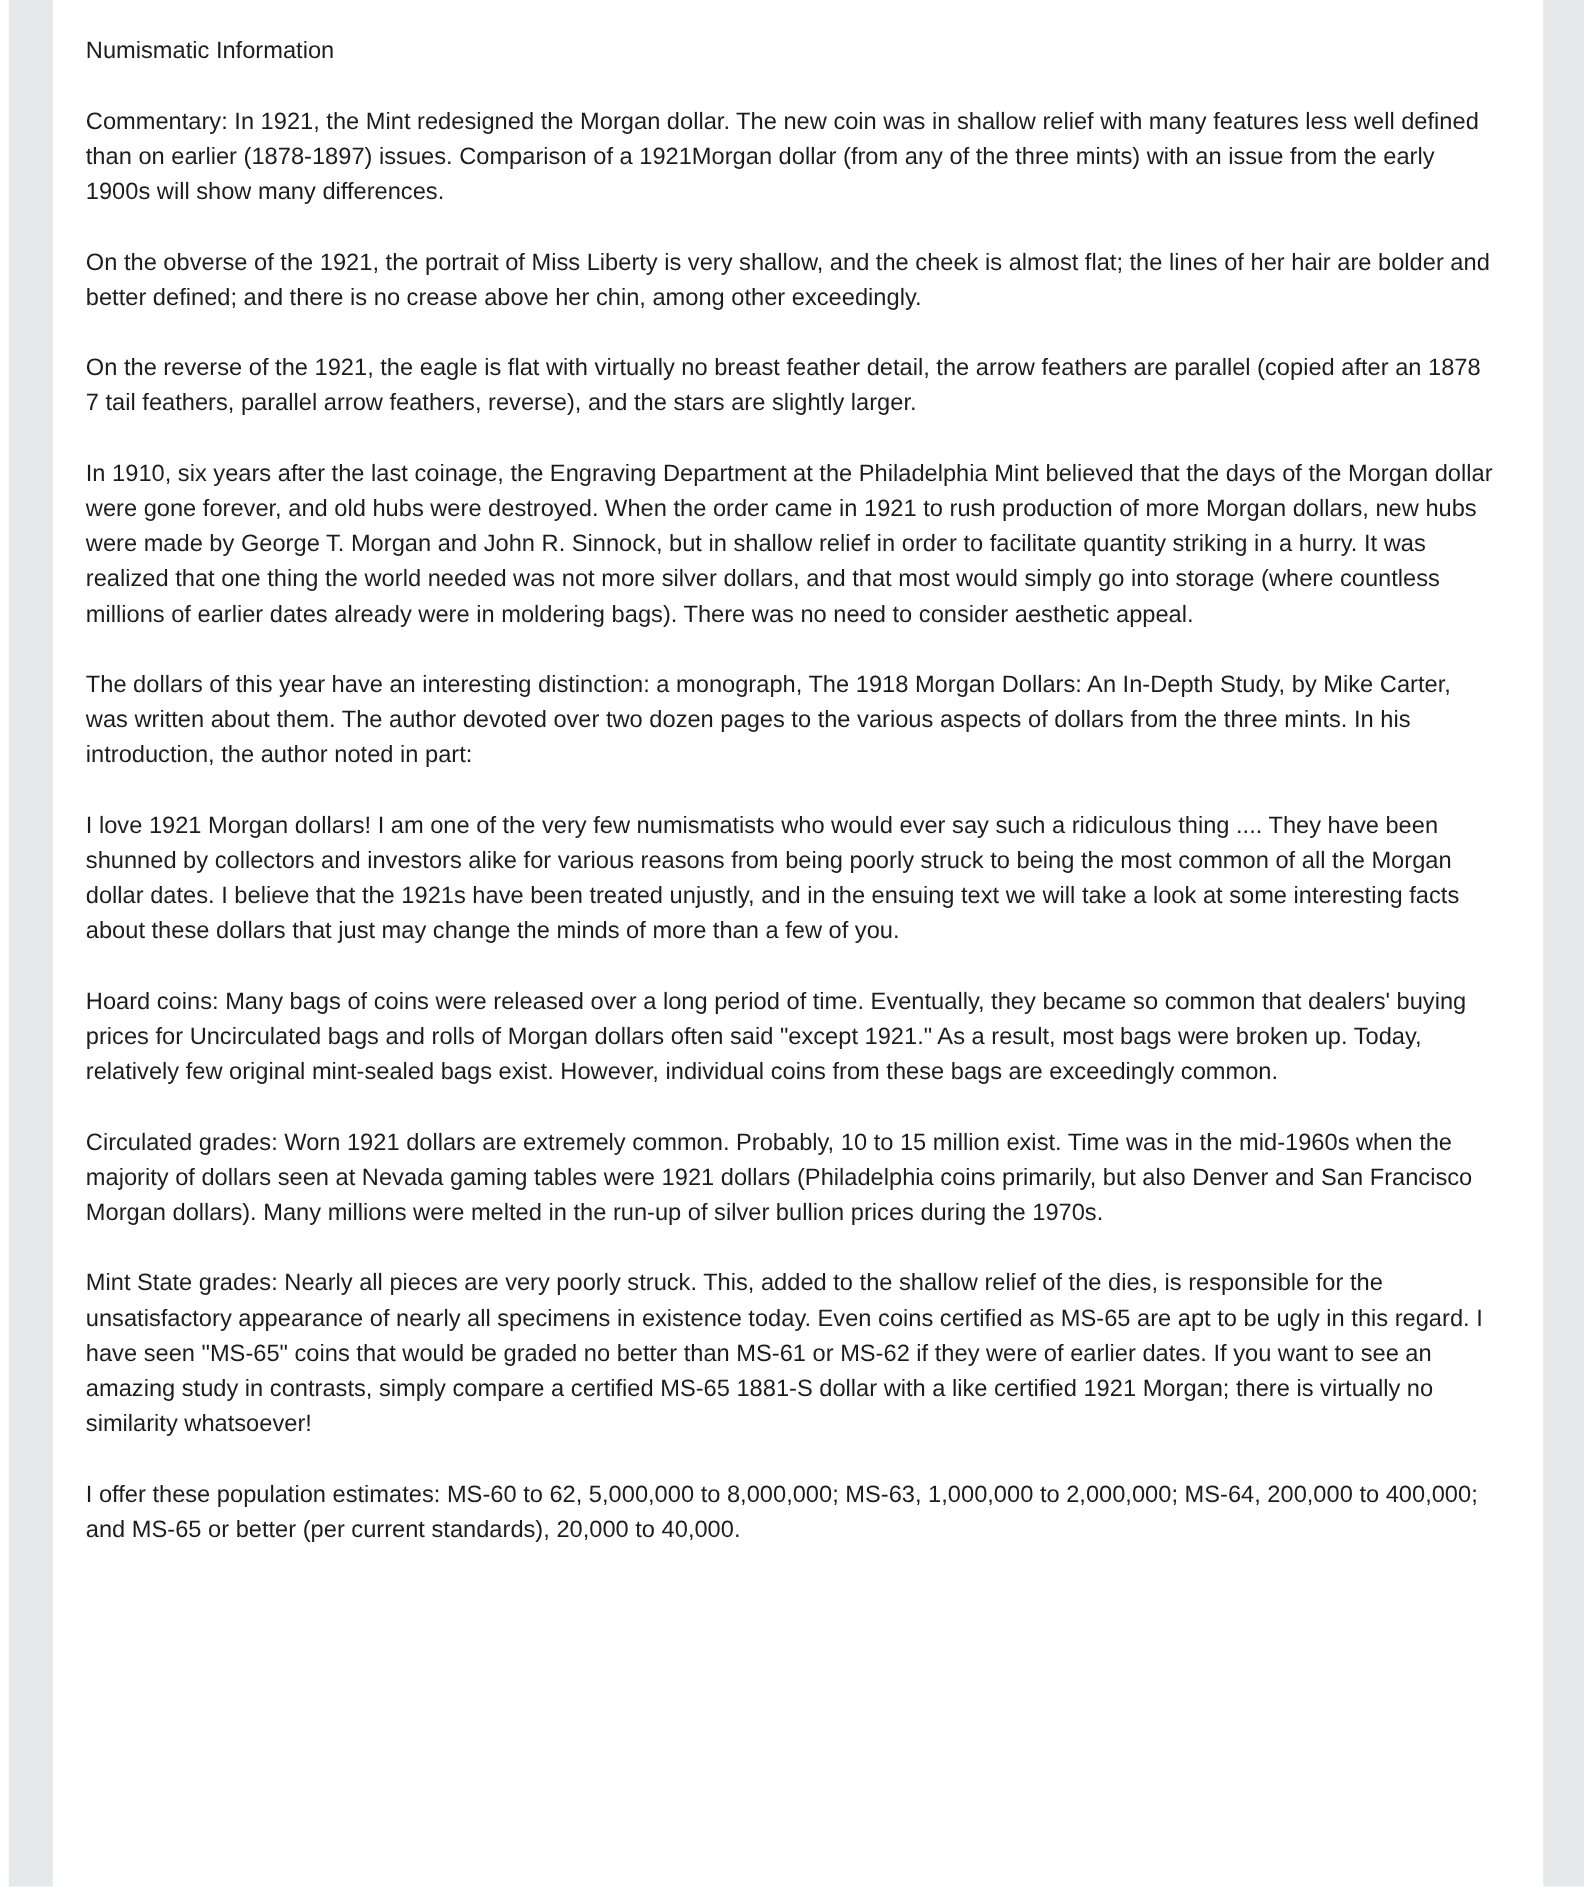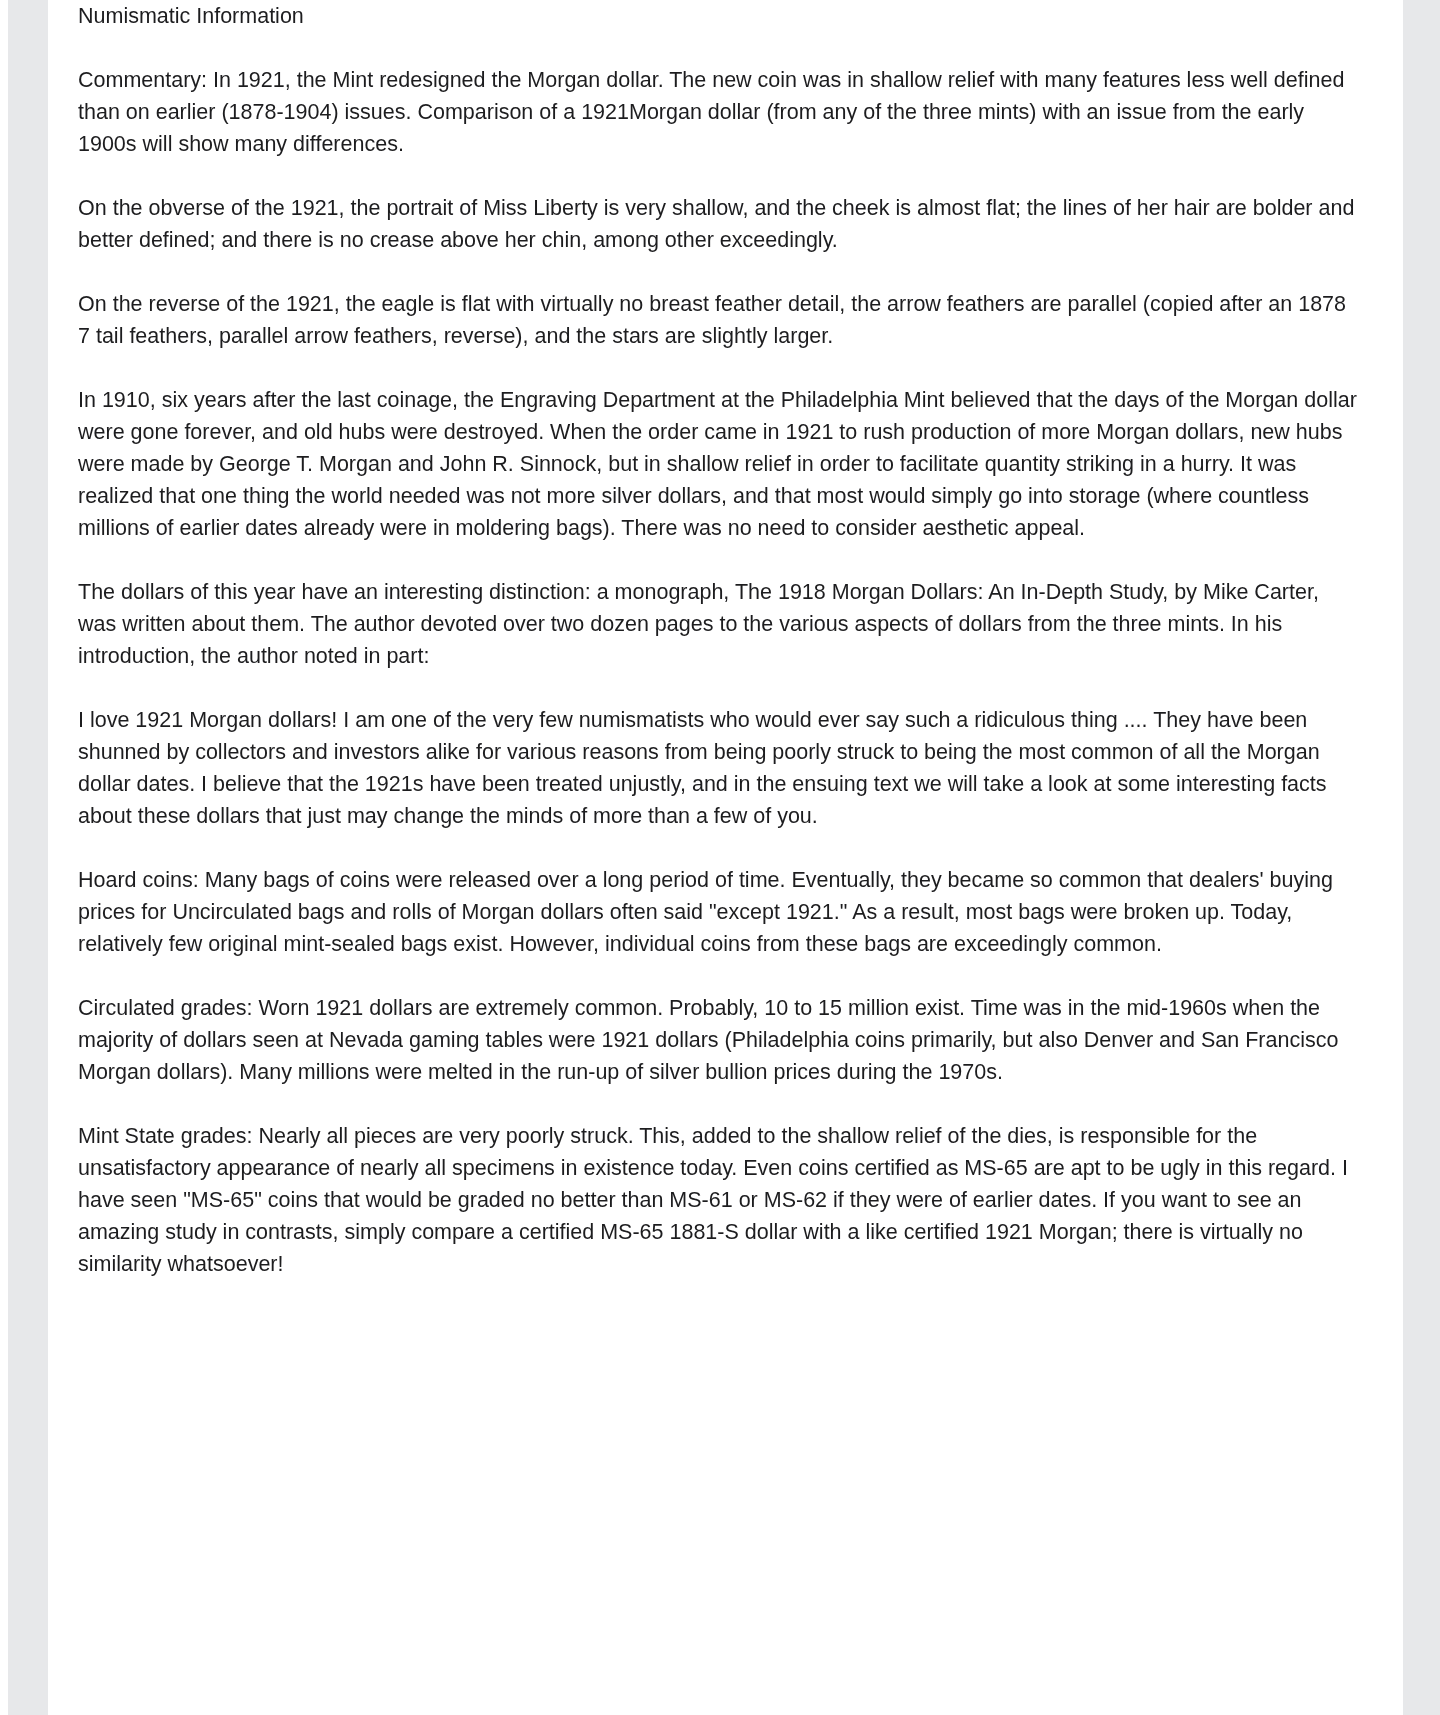--- a/index.html
+++ b/index.html
@@ -26,42 +26,44 @@
   }
   .gutter-right {
     left: 1403px;
     width: 37px;
   }
   .content {
     position: absolute;
     left: 78px;
     top: 0;
     width: 1280px;
+    padding-top: 30px;
     color: #1d1d1f;
     font-size: 21.5px;
     line-height: 32px;
     text-align: left;
   }
   .content p {
     margin: 32px 0;
   }
   .content p.doc-title {
     margin-top: 0;
   }
 </style>
 </head>
 <body>
 
 <div class="gutter gutter-left"></div>
 <div class="gutter gutter-right"></div>
 
 <main class="content">
   <p class="doc-title">Numismatic Information</p>
-  <p>Commentary: In 1921, the Mint redesigned the Morgan dollar. The new coin was in shallow relief with many features less well defined than on earlier (1878-1904) issues. Comparison of a 1921Morgan dollar (from any of the three mints) with an issue from the early 1900s will show many differences.</p>
+  <p>Commentary: In 1921, the Mint redesigned the Morgan dollar. The new coin was in shallow relief with many features less well defined than on earlier (1878-1897) issues. Comparison of a 1921Morgan dollar (from any of the three mints) with an issue from the early 1900s will show many differences.</p>
   <p>On the obverse of the 1921, the portrait of Miss Liberty is very shallow, and the cheek is almost flat; the lines of her hair are bolder and better defined; and there is no crease above her chin, among other exceedingly.</p>
   <p>On the reverse of the 1921, the eagle is flat with virtually no breast feather detail, the arrow feathers are parallel (copied after an 1878 7 tail feathers, parallel arrow feathers, reverse), and the stars are slightly larger.</p>
   <p>In 1910, six years after the last coinage, the Engraving Department at the Philadelphia Mint believed that the days of the Morgan dollar were gone forever, and old hubs were destroyed. When the order came in 1921 to rush production of more Morgan dollars, new hubs were made by George T. Morgan and John R. Sinnock, but in shallow relief in order to facilitate quantity striking in a hurry. It was realized that one thing the world needed was not more silver dollars, and that most would simply go into storage (where countless millions of earlier dates already were in moldering bags). There was no need to consider aesthetic appeal.</p>
   <p>The dollars of this year have an interesting distinction: a monograph, The 1918 Morgan Dollars: An In-Depth Study, by Mike Carter, was written about them. The author devoted over two dozen pages to the various aspects of dollars from the three mints. In his introduction, the author noted in part:</p>
   <p>I love 1921 Morgan dollars! I am one of the very few numismatists who would ever say such a ridiculous thing .... They have been shunned by collectors and investors alike for various reasons from being poorly struck to being the most common of all the Morgan dollar dates. I believe that the 1921s have been treated unjustly, and in the ensuing text we will take a look at some interesting facts about these dollars that just may change the minds of more than a few of you.</p>
   <p>Hoard coins: Many bags of coins were released over a long period of time. Eventually, they became so common that dealers' buying prices for Uncirculated bags and rolls of Morgan dollars often said "except 1921." As a result, most bags were broken up. Today, relatively few original mint-sealed bags exist. However, individual coins from these bags are exceedingly common.</p>
   <p>Circulated grades: Worn 1921 dollars are extremely common. Probably, 10 to 15 million exist. Time was in the mid-1960s when the majority of dollars seen at Nevada gaming tables were 1921 dollars (Philadelphia coins primarily, but also Denver and San Francisco Morgan dollars). Many millions were melted in the run-up of silver bullion prices during the 1970s.</p>
   <p>Mint State grades: Nearly all pieces are very poorly struck. This, added to the shallow relief of the dies, is responsible for the unsatisfactory appearance of nearly all specimens in existence today. Even coins certified as MS-65 are apt to be ugly in this regard. I have seen "MS-65" coins that would be graded no better than MS-61 or MS-62 if they were of earlier dates. If you want to see an amazing study in contrasts, simply compare a certified MS-65 1881-S dollar with a like certified 1921 Morgan; there is virtually no similarity whatsoever!</p>
+  <p>I offer these population estimates: MS-60 to 62, 5,000,000 to 8,000,000; MS-63, 1,000,000 to 2,000,000; MS-64, 200,000 to 400,000; and MS-65 or better (per current standards), 20,000 to 40,000.</p>
 </main>
 
 </body></html>

